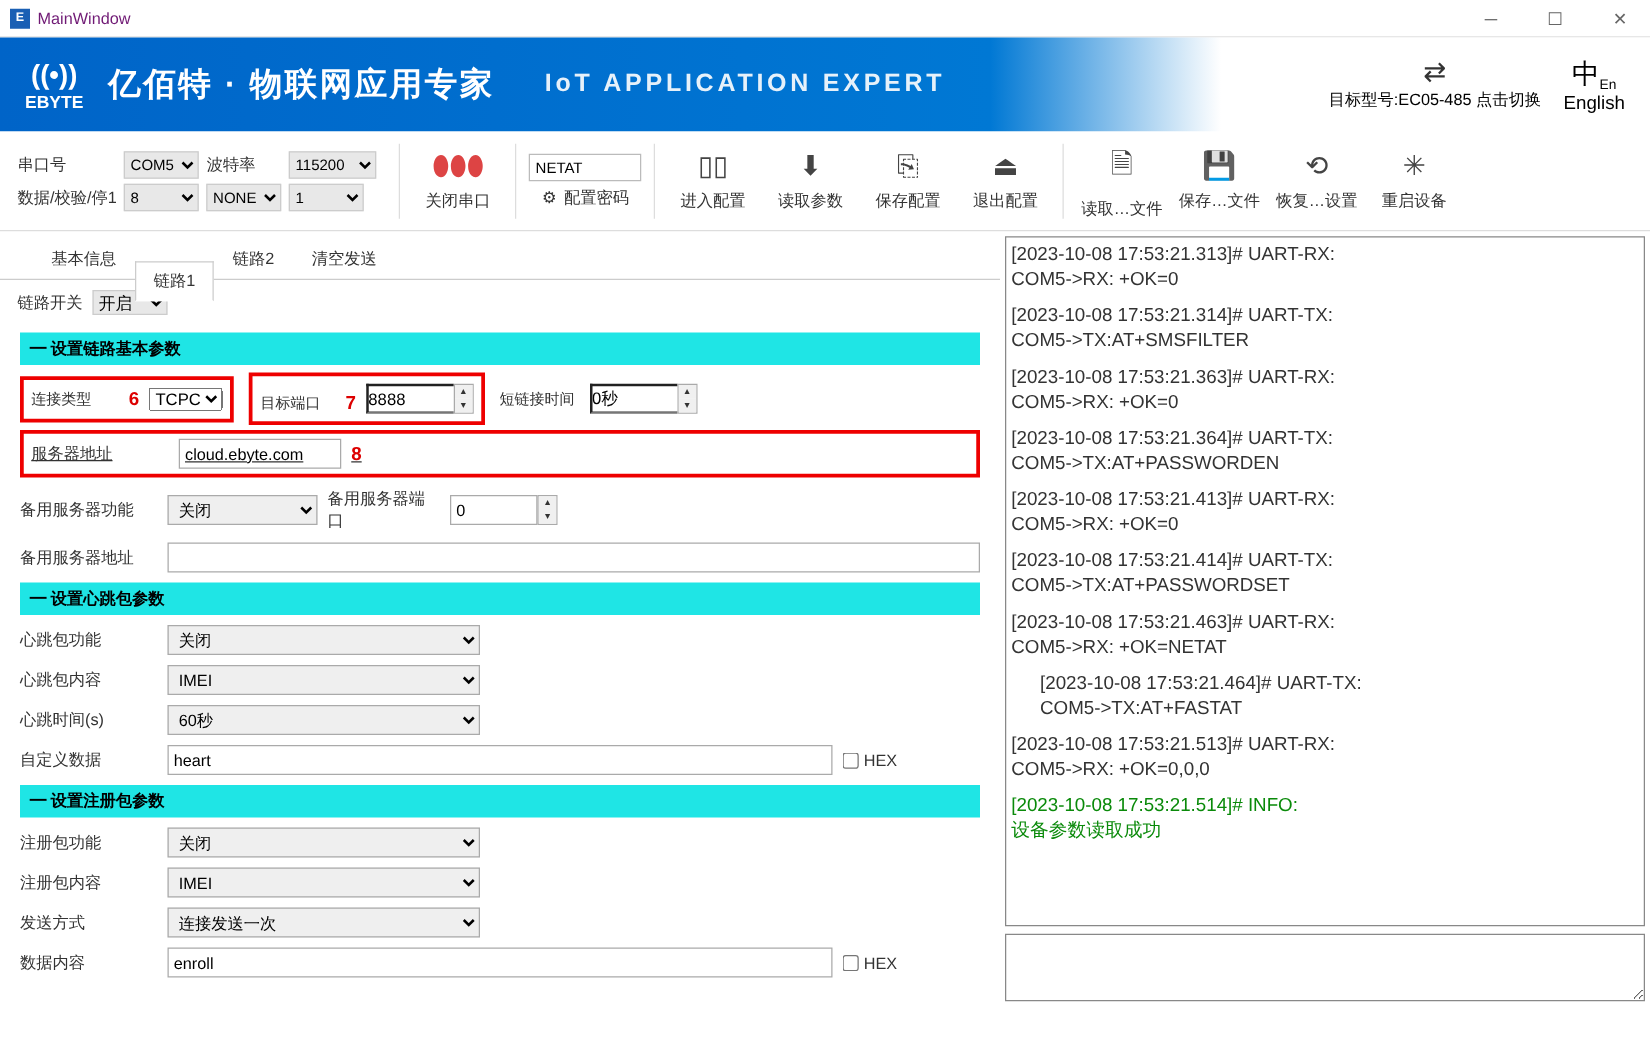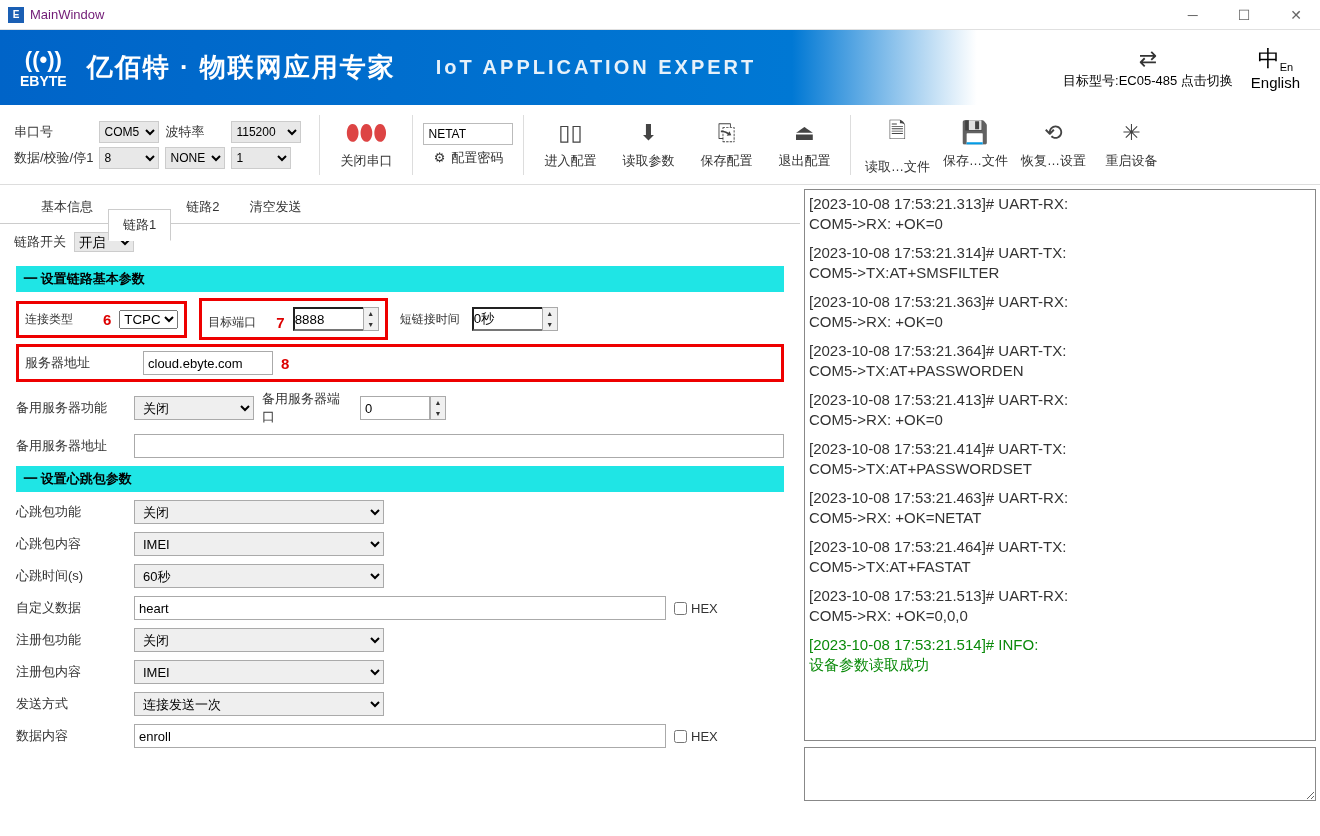--- a/index.html
+++ b/index.html
@@ -204,21 +204,21 @@
         <div class="spinner">
           <input type="text" value="0秒" style="">
           <div class="spin-btns">
               <span>▲</span>
               <span>▼</span>
             </div>
         </div>
       </div>
 
       <div class="redbox" style="margin-top:4px;">
-        <div class="form-row" style="margin:2px 4px;">
+        <div class="form-row" style="margin:2px 4px;text-decoration:underline;">
           <label>服务器地址</label>
           <input type="text" style="width: 130px;" value="cloud.ebyte.com">
           <span class="red-num">8</span>
           <div style="flex:1"></div>
         </div>
       </div>
 
       <div class="form-row">
         <label>备用服务器功能</label>
         <select class="w120"><option>关闭</option></select>
@@ -251,20 +251,21 @@
       </div>
       <div class="form-row">
         <label>自定义数据</label>
         <input type="text" class="wfull" value="heart" style="">
         <label class="hex-check">
             <input type="checkbox" style="">
             <span>HEX</span>
           </label>
       </div>
 
+      <div class="section-head">设置注册包参数</div>
       <div class="form-row">
         <label>注册包功能</label>
         <select class="w250"><option>关闭</option></select>
       </div>
       <div class="form-row">
         <label>注册包内容</label>
         <select class="w250"><option>IMEI</option></select>
       </div>
       <div class="form-row">
         <label>发送方式</label>
@@ -283,19 +284,19 @@
   </div>
 
   <div class="right-pane">
     <div class="log-box" id="log-box"><div style="margin-bottom: 10px;">[2023-10-08 17:53:21.313]# UART-RX:
 COM5-&gt;RX: +OK=0</div><div style="margin-bottom: 10px;">[2023-10-08 17:53:21.314]# UART-TX:
 COM5-&gt;TX:AT+SMSFILTER</div><div style="margin-bottom: 10px;">[2023-10-08 17:53:21.363]# UART-RX:
 COM5-&gt;RX: +OK=0</div><div style="margin-bottom: 10px;">[2023-10-08 17:53:21.364]# UART-TX:
 COM5-&gt;TX:AT+PASSWORDEN</div><div style="margin-bottom: 10px;">[2023-10-08 17:53:21.413]# UART-RX:
 COM5-&gt;RX: +OK=0</div><div style="margin-bottom: 10px;">[2023-10-08 17:53:21.414]# UART-TX:
 COM5-&gt;TX:AT+PASSWORDSET</div><div style="margin-bottom: 10px;">[2023-10-08 17:53:21.463]# UART-RX:
-COM5-&gt;RX: +OK=NETAT</div><div style="margin-bottom: 10px;">[2023-10-08 17:53:21.464]# UART-TX:
+COM5-&gt;RX: +OK=NETAT</div><div style="margin-bottom: 10px; margin-left: 23px;">[2023-10-08 17:53:21.464]# UART-TX:
 COM5-&gt;TX:AT+FASTAT</div><div style="margin-bottom: 10px;">[2023-10-08 17:53:21.513]# UART-RX:
 COM5-&gt;RX: +OK=0,0,0</div><div class="green" style="margin-bottom: 10px;">[2023-10-08 17:53:21.514]# INFO:
 设备参数读取成功</div></div>
     <textarea class="input-box" style=""></textarea>
   </div>
 </div>
 
 </body></html>

